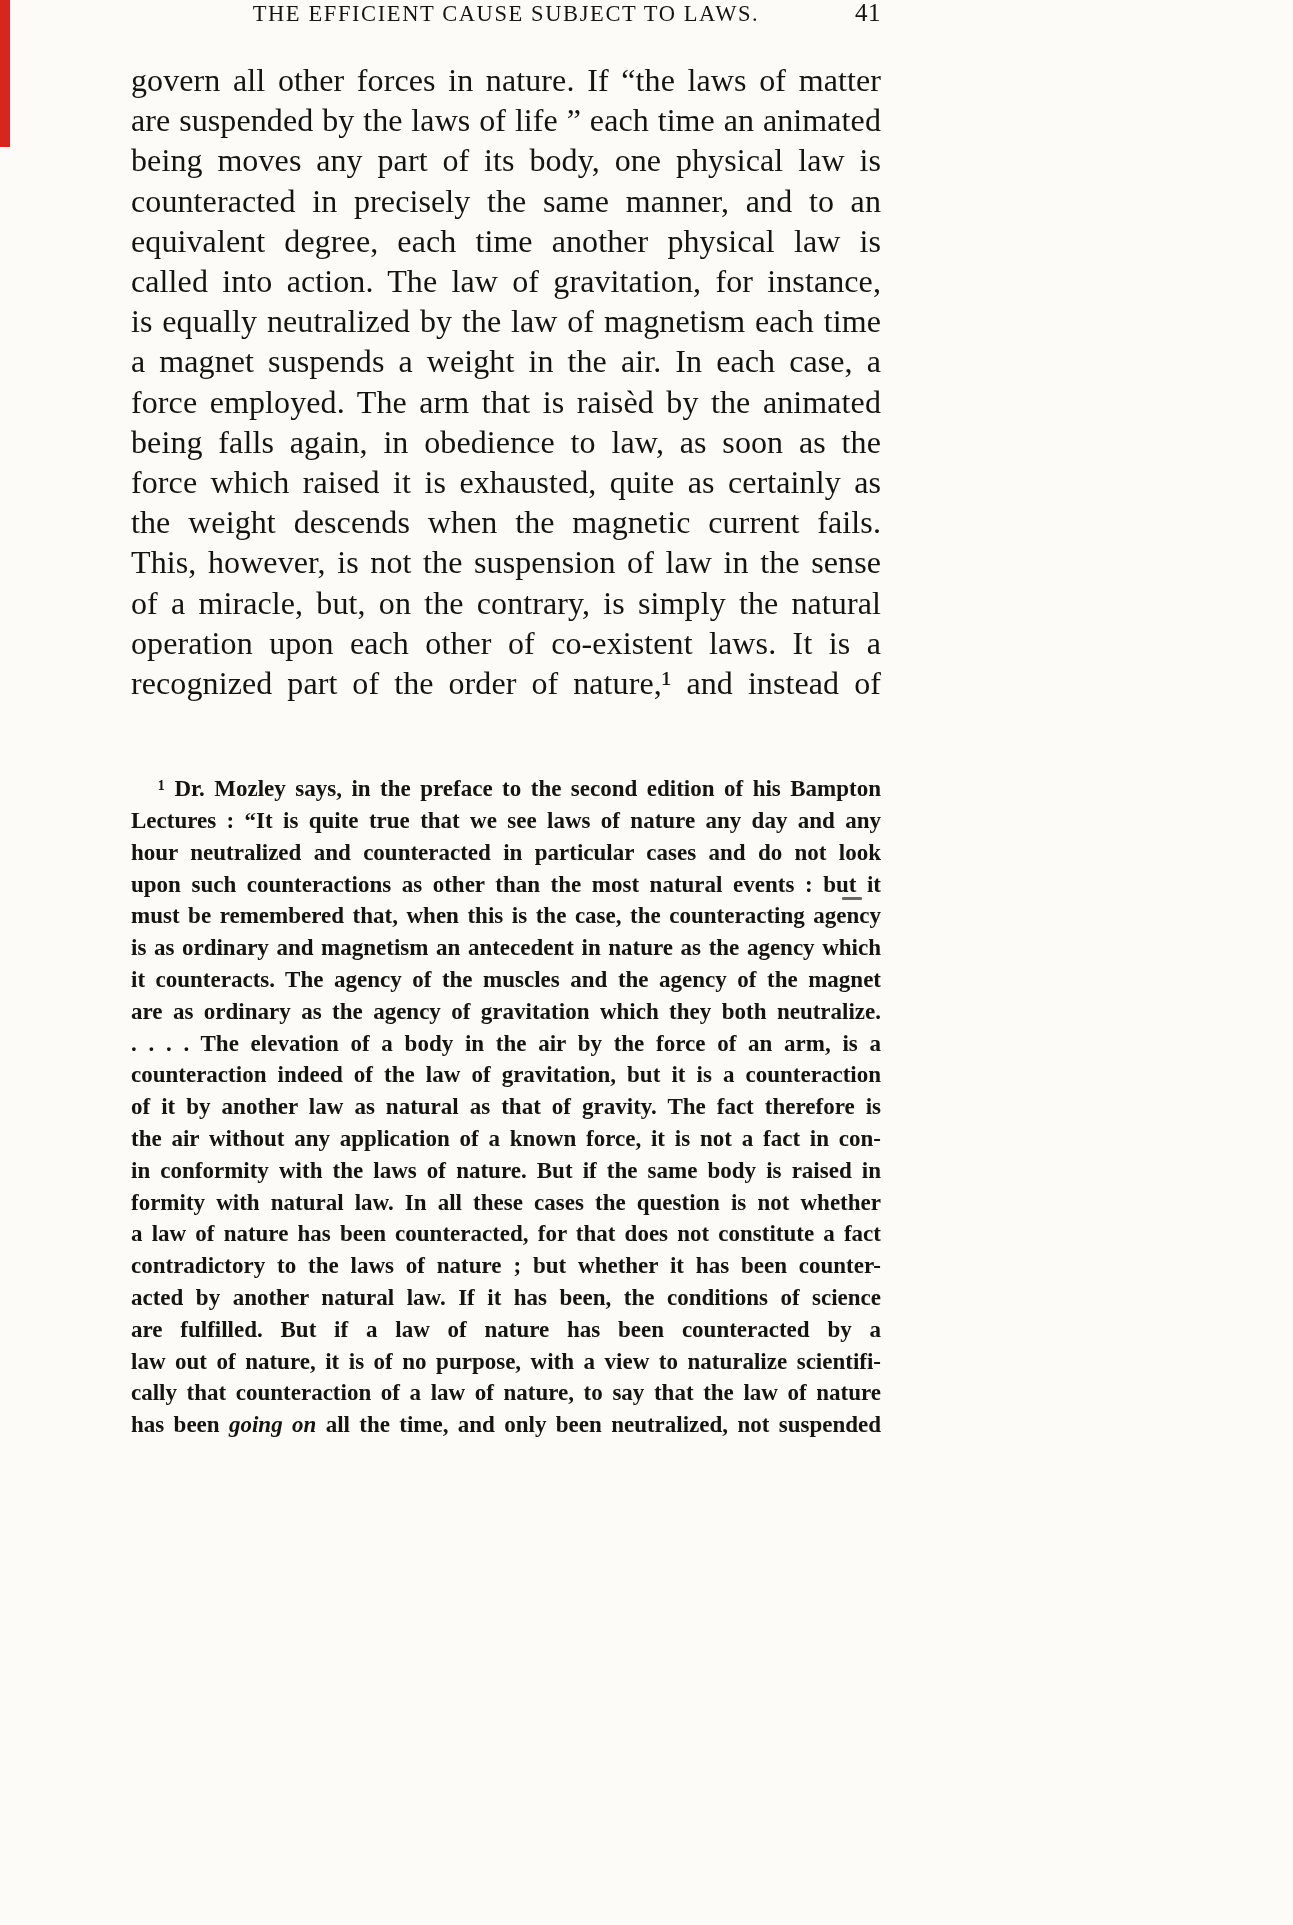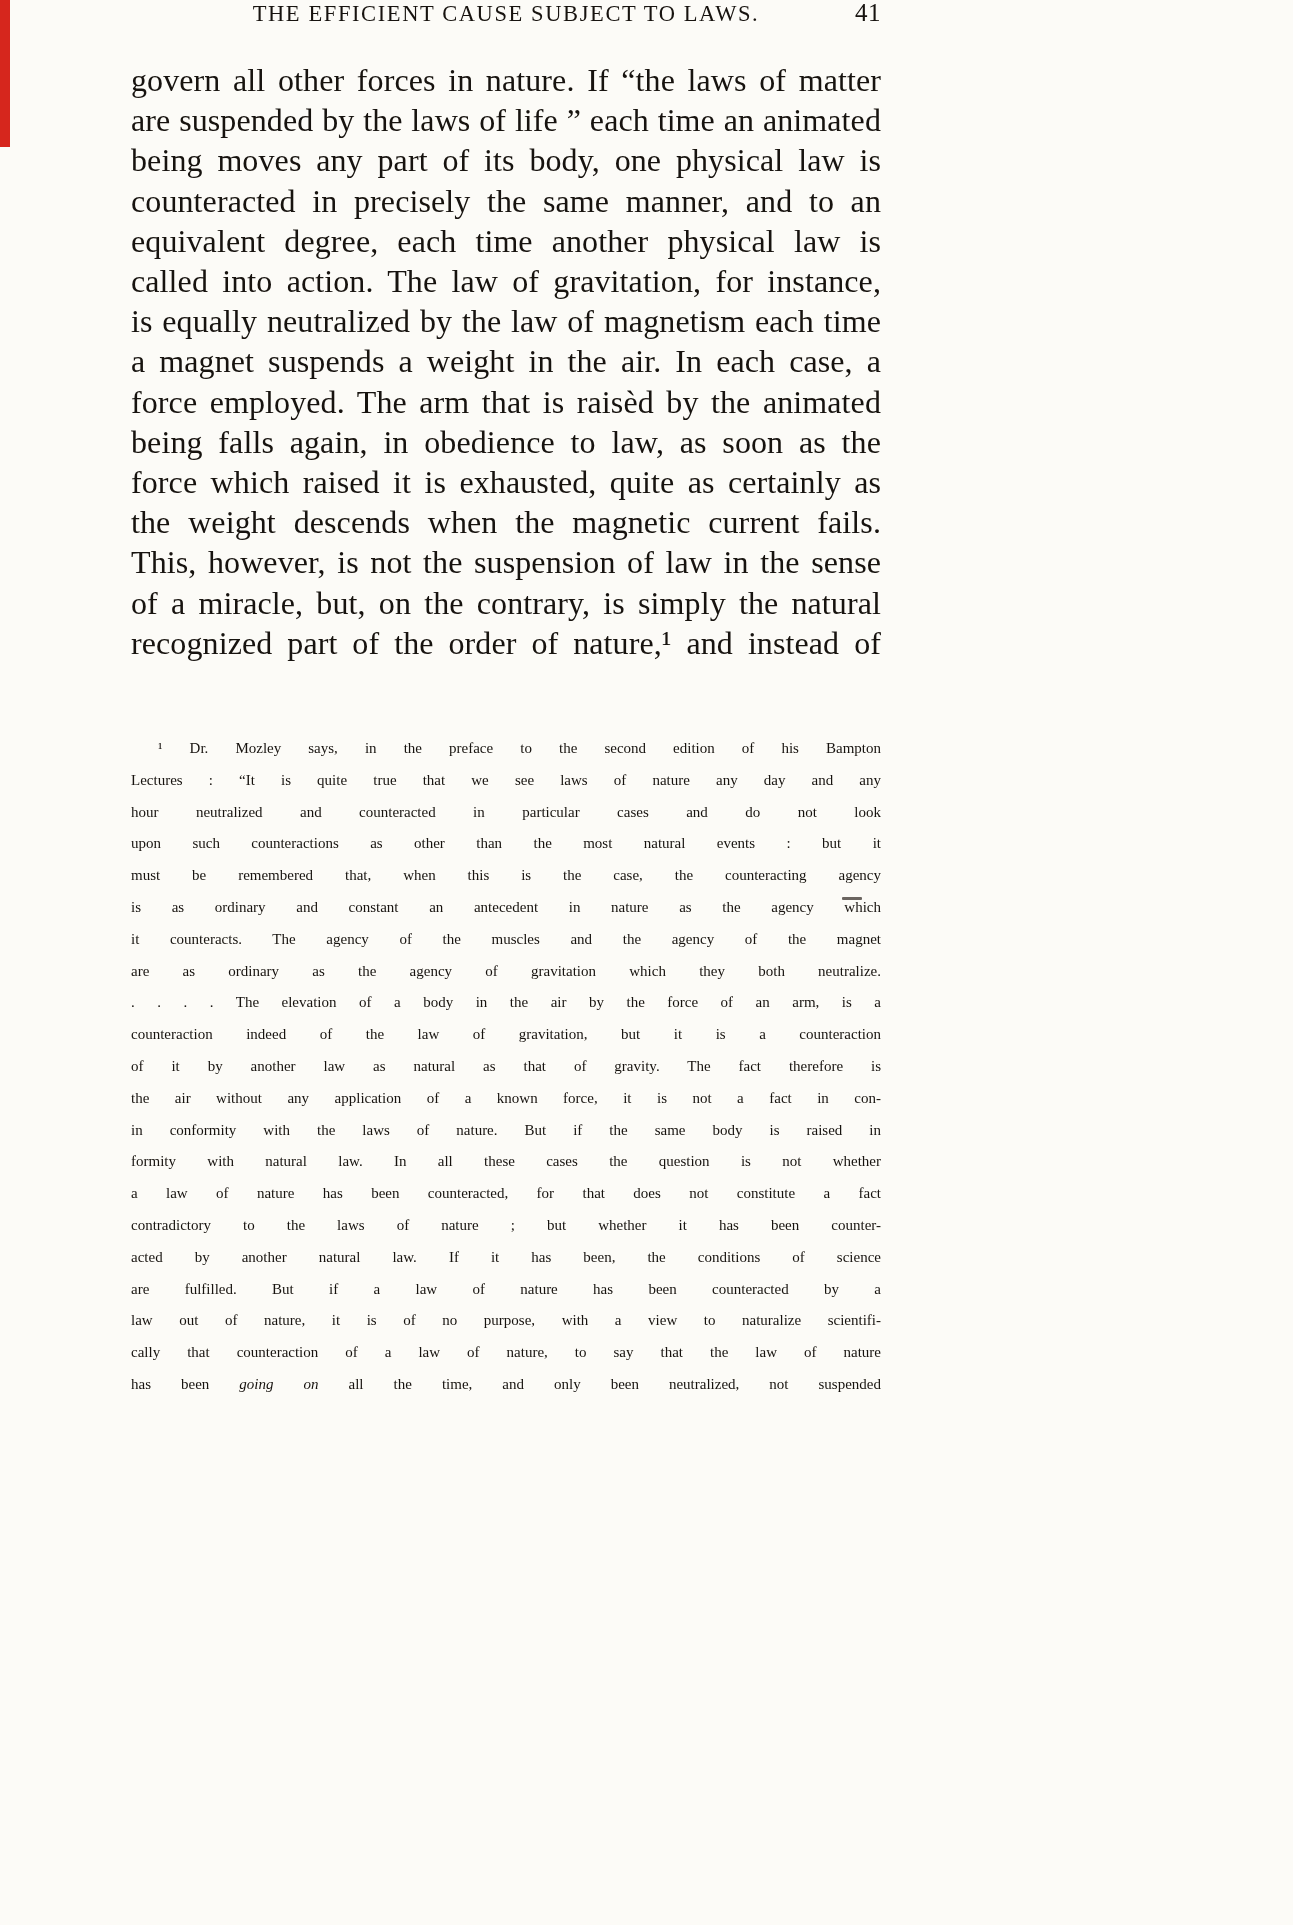--- a/index.html
+++ b/index.html
@@ -52,23 +52,23 @@
     line-height: 40.2px;
     letter-spacing: 0.1px;
   }
   .b-line {
     text-align: justify;
     text-align-last: justify;
     text-justify: inter-word;
   }
   .footnote {
     margin-top: 70px;
-    font-size: 15px;
+    font-size: 23px;
     line-height: 31.8px;
-    font-weight: normal;
+    font-weight: bold;
   }
   .fn-line {
     text-align: justify;
     text-align-last: justify;
     text-justify: inter-word;
   }
   .fn-lines .fn-line:first-child {
     text-indent: 27px;
   }
   .fn-line em {
@@ -106,31 +106,32 @@
         <div class="b-line">equivalent degree, each time another physical law is</div>
         <div class="b-line">called into action. The law of gravitation, for instance,</div>
         <div class="b-line">is equally neutralized by the law of magnetism each time</div>
         <div class="b-line">a magnet suspends a weight in the air. In each case, a</div>
         <div class="b-line">force employed. The arm that is raisèd by the animated</div>
         <div class="b-line">being falls again, in obedience to law, as soon as the</div>
         <div class="b-line">force which raised it is exhausted, quite as certainly as</div>
         <div class="b-line">the weight descends when the magnetic current fails.</div>
         <div class="b-line">This, however, is not the suspension of law in the sense</div>
         <div class="b-line">of a miracle, but, on the contrary, is simply the natural</div>
+        <div class="b-line">operation upon each other of co-existent laws. It is a</div>
         <div class="b-line">recognized part of the order of nature,¹ and instead of</div>
       </div>
 
     <div class="footnote">
       <div class="fn-lines">
           <div class="fn-line">¹ Dr. Mozley says, in the preface to the second edition of his Bampton</div>
           <div class="fn-line">Lectures : “It is quite true that we see laws of nature any day and any</div>
           <div class="fn-line">hour neutralized and counteracted in particular cases and do not look</div>
           <div class="fn-line">upon such counteractions as other than the most natural events : but it</div>
           <div class="fn-line">must be remembered that, when this is the case, the counteracting agency</div>
-          <div class="fn-line">is as ordinary and constant an antecedent in nature as the agency which</div>
+          <div class="fn-line">is as ordinary and magnetism an antecedent in nature as the agency which</div>
           <div class="fn-line">it counteracts. The agency of the muscles and the agency of the magnet</div>
           <div class="fn-line">are as ordinary as the agency of gravitation which they both neutralize.</div>
           <div class="fn-line">. . . . The elevation of a body in the air by the force of an arm, is a</div>
           <div class="fn-line">counteraction indeed of the law of gravitation, but it is a counteraction</div>
           <div class="fn-line">of it by another law as natural as that of gravity. The fact therefore is</div>
           <div class="fn-line">the air without any application of a known force, it is not a fact in con-</div>
           <div class="fn-line">in conformity with the laws of nature. But if the same body is raised in</div>
           <div class="fn-line">formity with natural law. In all these cases the question is not whether</div>
           <div class="fn-line">a law of nature has been counteracted, for that does not constitute a fact</div>
           <div class="fn-line">contradictory to the laws of nature ; but whether it has been counter-</div>

